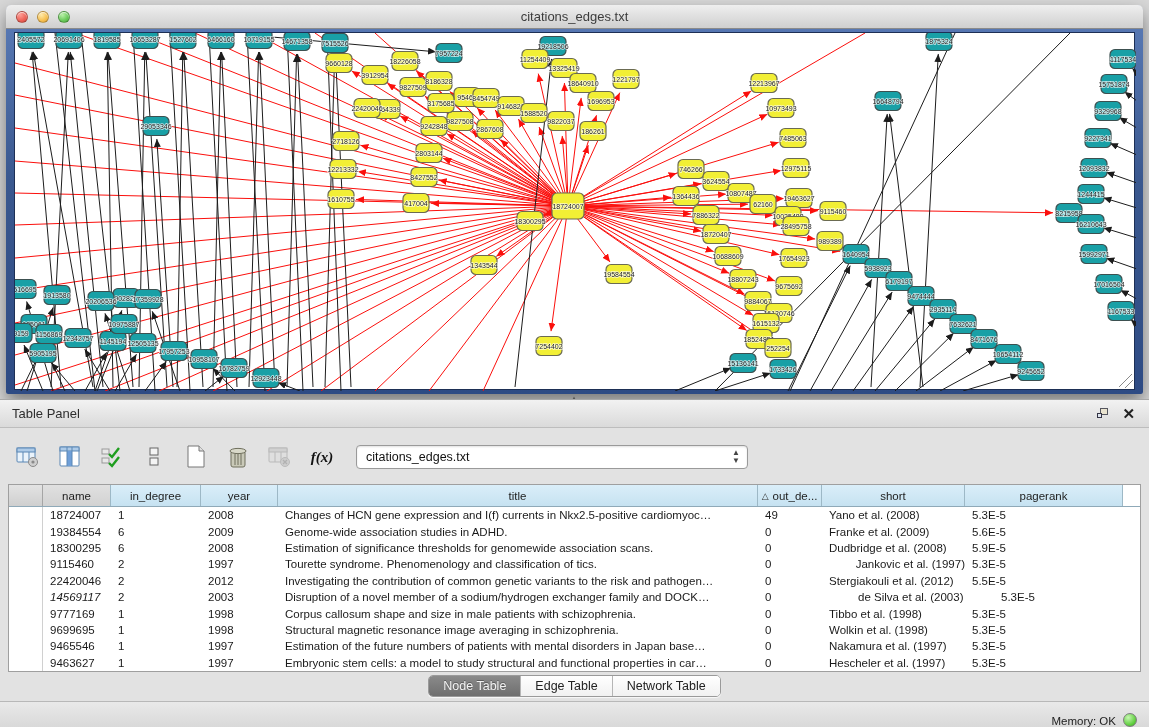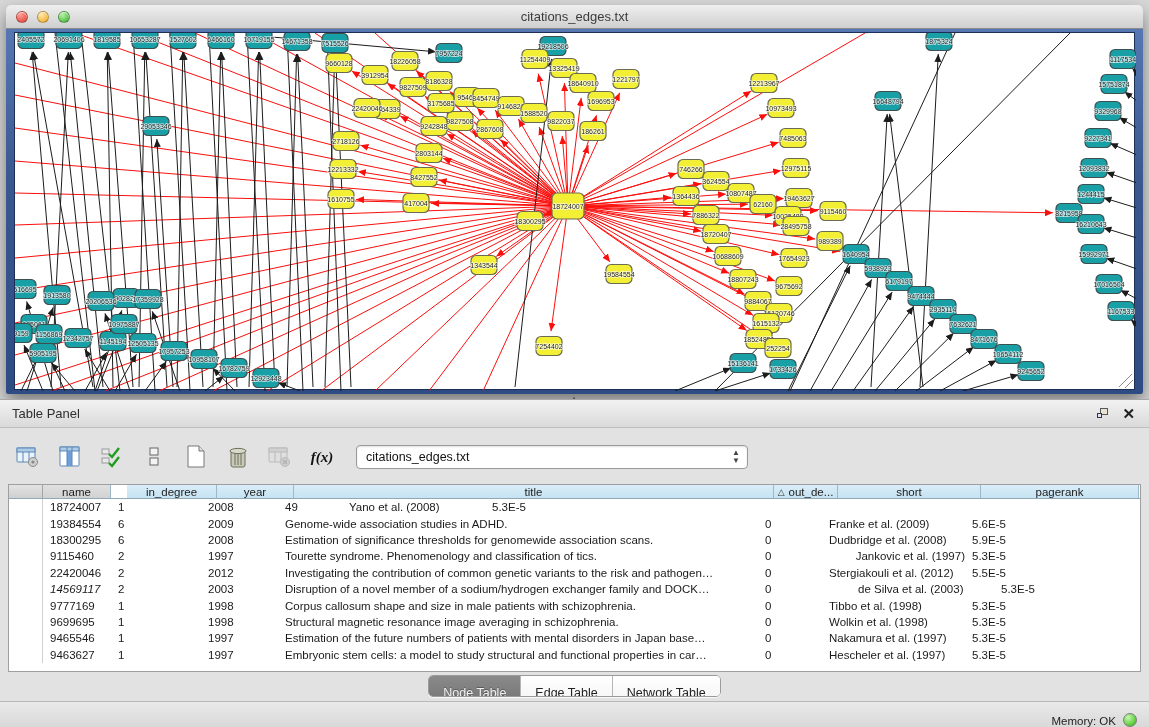--- a/index.html
+++ b/index.html
@@ -76,21 +76,21 @@
     box-shadow:inset 0 1px 2px rgba(0,0,0,.12);
   }
   .combo .combo-text { padding-left:9px; flex:1; }
   .combo .stepper { width:18px; text-align:center; color:#444; font-size:8px; line-height:8px; padding-right:4px; }
 
   .grid-wrap {
     position:absolute; left:8px; top:85px; width:1133px; height:188px;
     background:#ffffff; border:1px solid #9f9f9f;
     display:flex; flex-direction:column; overflow:hidden;
   }
-  .grid-head { display:flex; height:14px; flex:none;
+  .grid-head { display:flex; height:22px; flex:none;
     border-bottom:1px solid #8fa9b8; }
   .gh-cell {
     background:linear-gradient(180deg,#daeef9,#c6e2f1);
     border-right:1px solid #9db8c6;
     font-size:11.5px; color:#1d1d1d; display:flex; align-items:center; justify-content:center;
     flex:none; overflow:hidden; white-space:nowrap;
   }
   .gh-cell.gutter { background:linear-gradient(180deg,#e3e3e3,#cfcfcf); border-right:1px solid #a5a5a5; }
   .gh-cell.gray   { background:linear-gradient(180deg,#e0e0e0,#d2d2d2); }
   .gh-sort { font-size:9px; margin-right:4px; color:#333; }
@@ -104,21 +104,21 @@
     background:linear-gradient(90deg,#c9c9c9,#a8a8a8); border:1px solid #9b9b9b; }
 
   .seg-tabs {
     position:absolute; left:0; right:0; top:276px; display:flex; justify-content:center;
   }
   .seg {
     display:flex; border:1px solid #9a9a9a; border-radius:5px; overflow:hidden;
     background:#fdfdfd; height:22px; box-shadow:0 1px 1px rgba(255,255,255,.8);
   }
   .seg-item {
-    font-size:12.5px; color:#222; padding:17px 14px; display:flex; align-items:center;
+    font-size:12.5px; color:#222; padding:10px 14px; display:flex; align-items:center;
     border-right:1px solid #b5b5b5; background:linear-gradient(180deg,#ffffff,#f1f1f1);text-align:center;
   }
   .seg-item:last-child { border-right:none; }
   .seg-item.active { background:linear-gradient(180deg,#8a8a8a,#6f6f6f); color:#f2f2f2; text-shadow:0 -1px 0 rgba(0,0,0,.3); }
 
   .status-bar {
     position:absolute; left:0; bottom:0; width:100%; height:26px;
     background:linear-gradient(180deg,#e9e9e9,#d9d9d9);
     border-top:1px solid #b8b8b8;
     display:flex; align-items:flex-end; justify-content:flex-end; gap:7px; padding-right:12px;
@@ -622,21 +622,21 @@
       <span class="stepper">▲<br>▼</span>
     </span>
   </div>
 
   <div class="grid-wrap">
     <div class="grid-head" id="grid-head">
         <span class="gh-cell gutter" style="width: 34px;"></span>
         <span class="gh-cell gray" style="width: 68px;">
           <span>name</span>
         </span>
-        <span class="gh-cell" style="width: 90px; margin-left: 16px;">
+        <span class="gh-cell" style="width: 90px;">
           <span>in_degree</span>
         </span>
         <span class="gh-cell" style="width: 77px;">
           <span>year</span>
         </span>
         <span class="gh-cell" style="width: 480px;">
           <span>title</span>
         </span>
         <span class="gh-cell" style="width: 64px;">
           <span class="gh-sort">△</span>
@@ -649,20 +649,21 @@
           <span>pagerank</span>
         </span>
       </div>
     <div class="grid-body">
       <div class="rows" id="grid-rows">
           <div class="grid-row">
             <span class="gr-gutter" style="width: 34px;"></span>
             <span class="gr-cell" style="width: 68px;">18724007</span>
             <span class="gr-cell" style="width: 90px;">1</span>
             <span class="gr-cell" style="width: 77px;">2008</span>
+            <span class="gr-cell" style="width: 480px;">Changes of HCN gene expression and I(f) currents in Nkx2.5-positive cardiomyoc…</span>
             <span class="gr-cell" style="width: 64px;">49</span>
             <span class="gr-cell" style="width: 143px;">Yano et al. (2008)</span>
             <span class="gr-cell" style="width: 158px;">5.3E-5</span>
           </div>
           <div class="grid-row">
             <span class="gr-gutter" style="width: 34px;"></span>
             <span class="gr-cell" style="width: 68px;">19384554</span>
             <span class="gr-cell" style="width: 90px;">6</span>
             <span class="gr-cell" style="width: 77px;">2009</span>
             <span class="gr-cell" style="width: 480px;">Genome-wide association studies in ADHD.</span>

